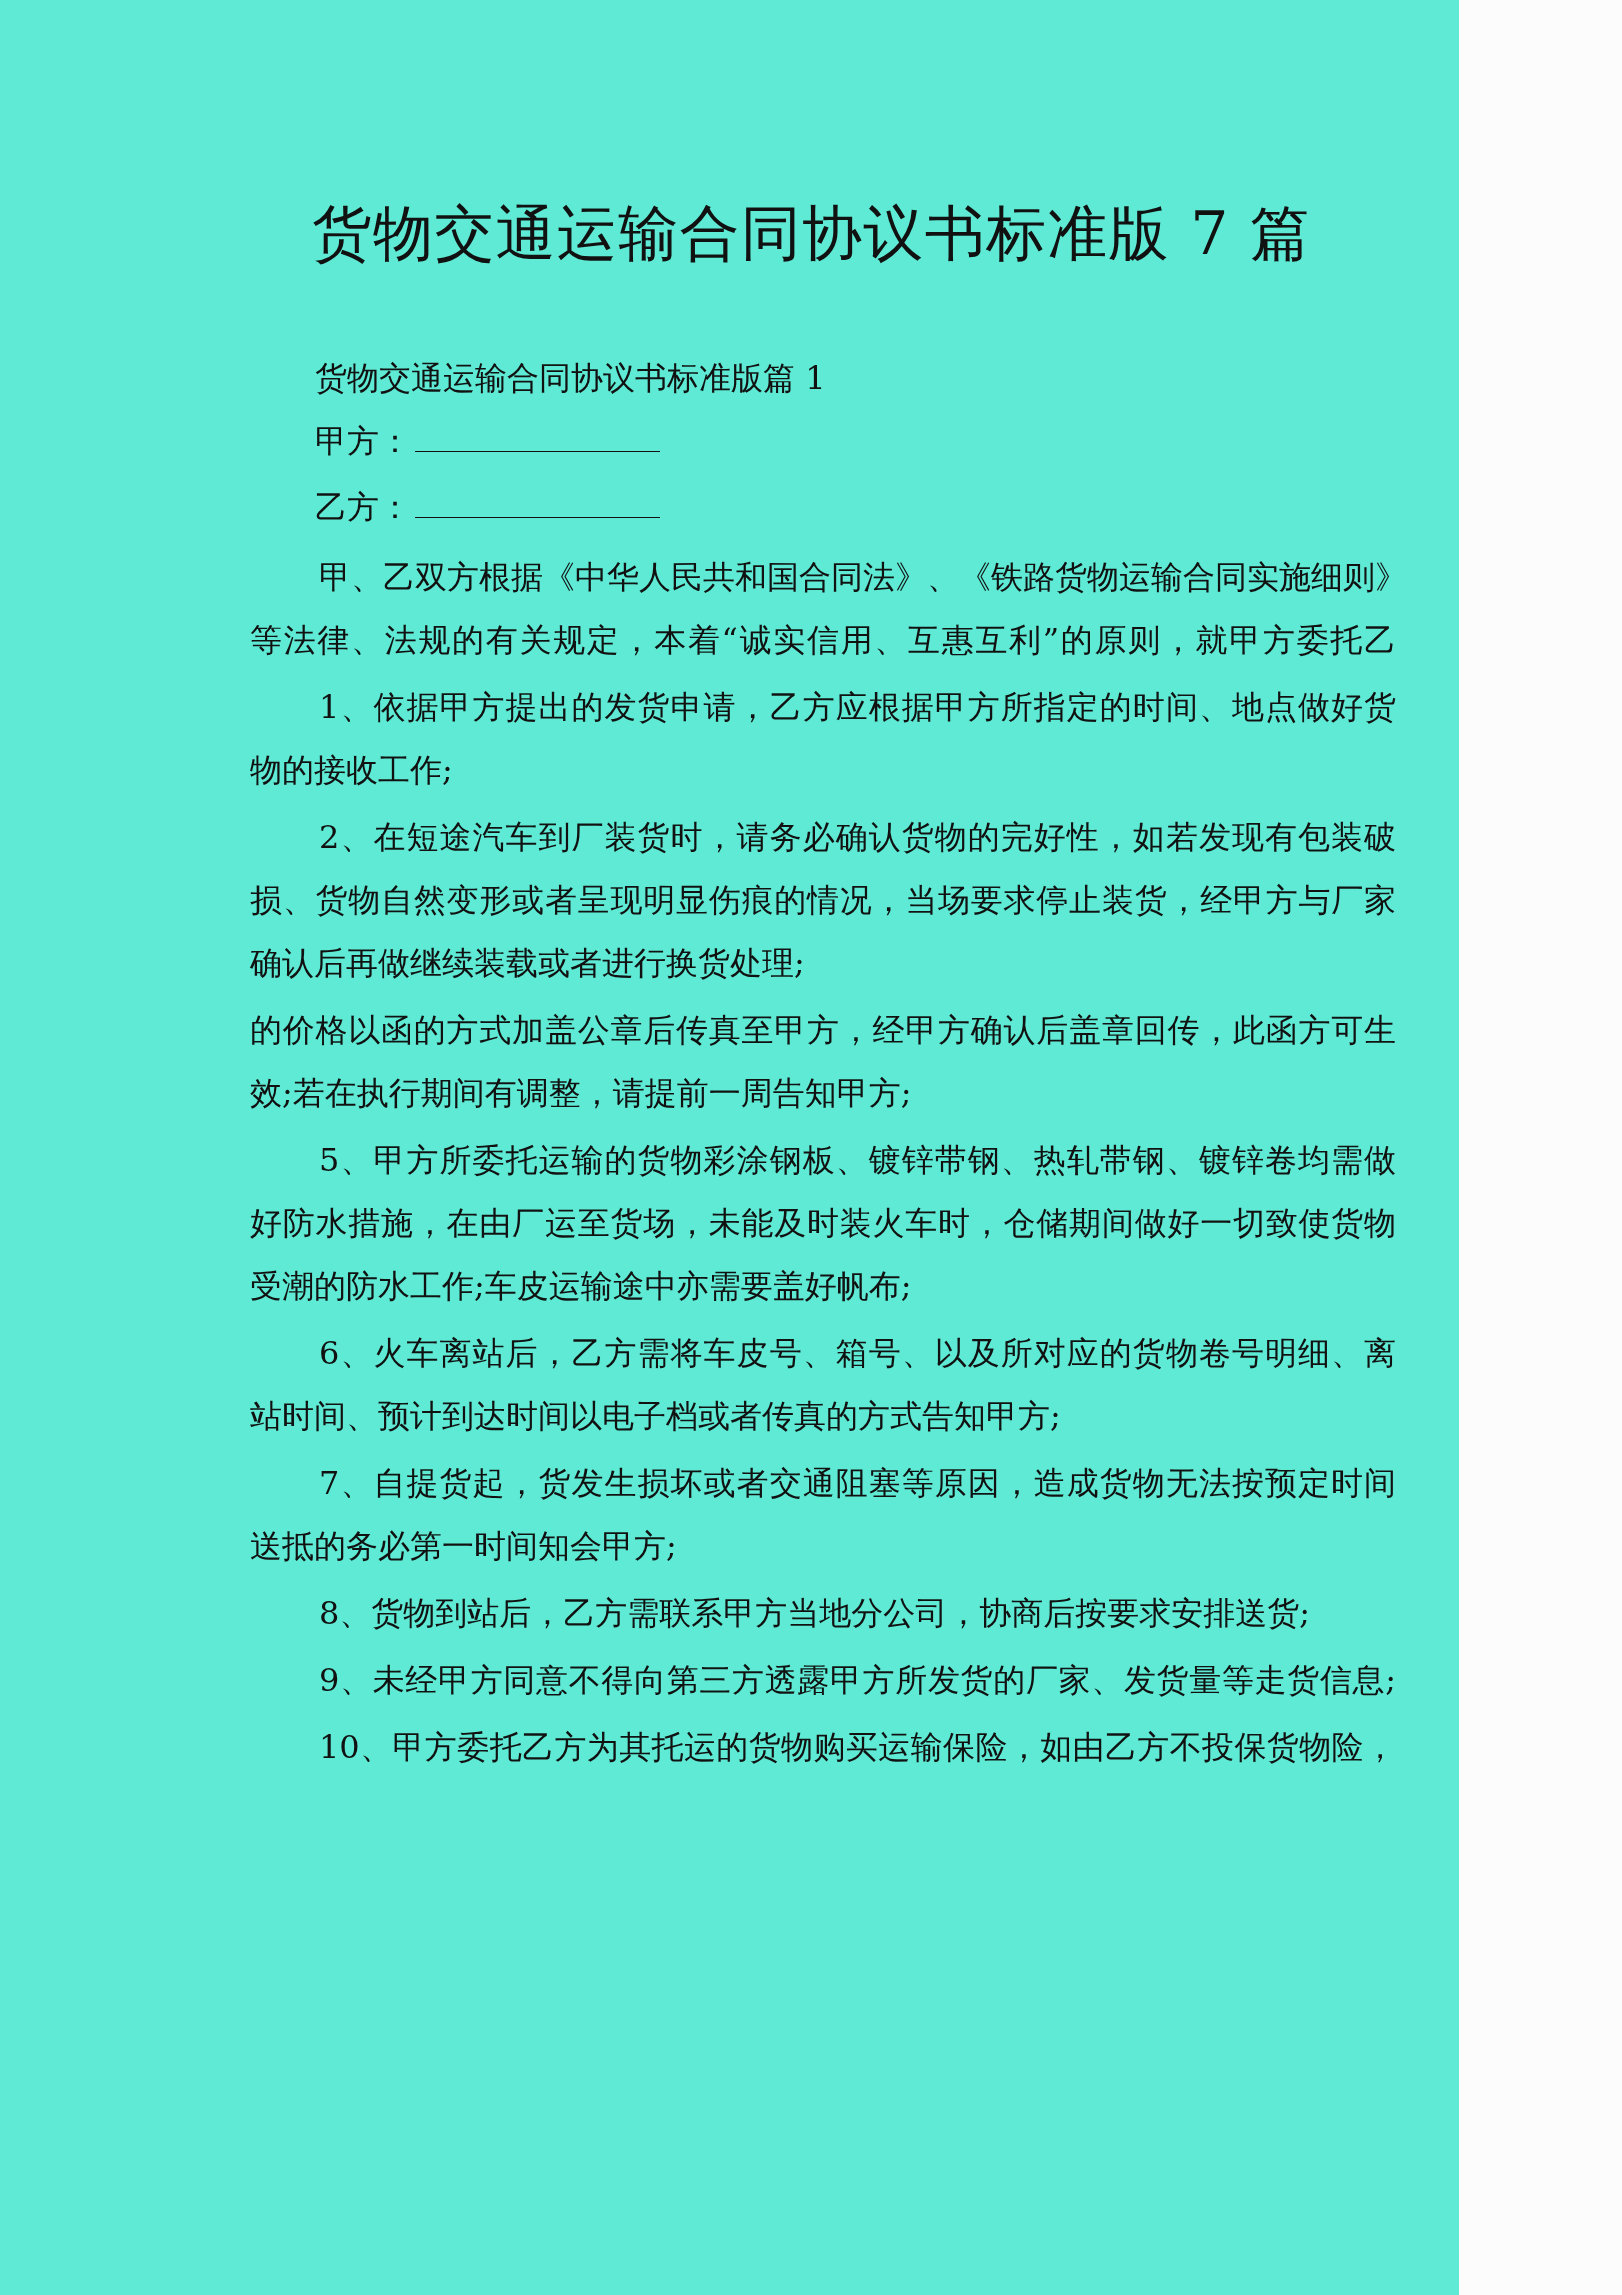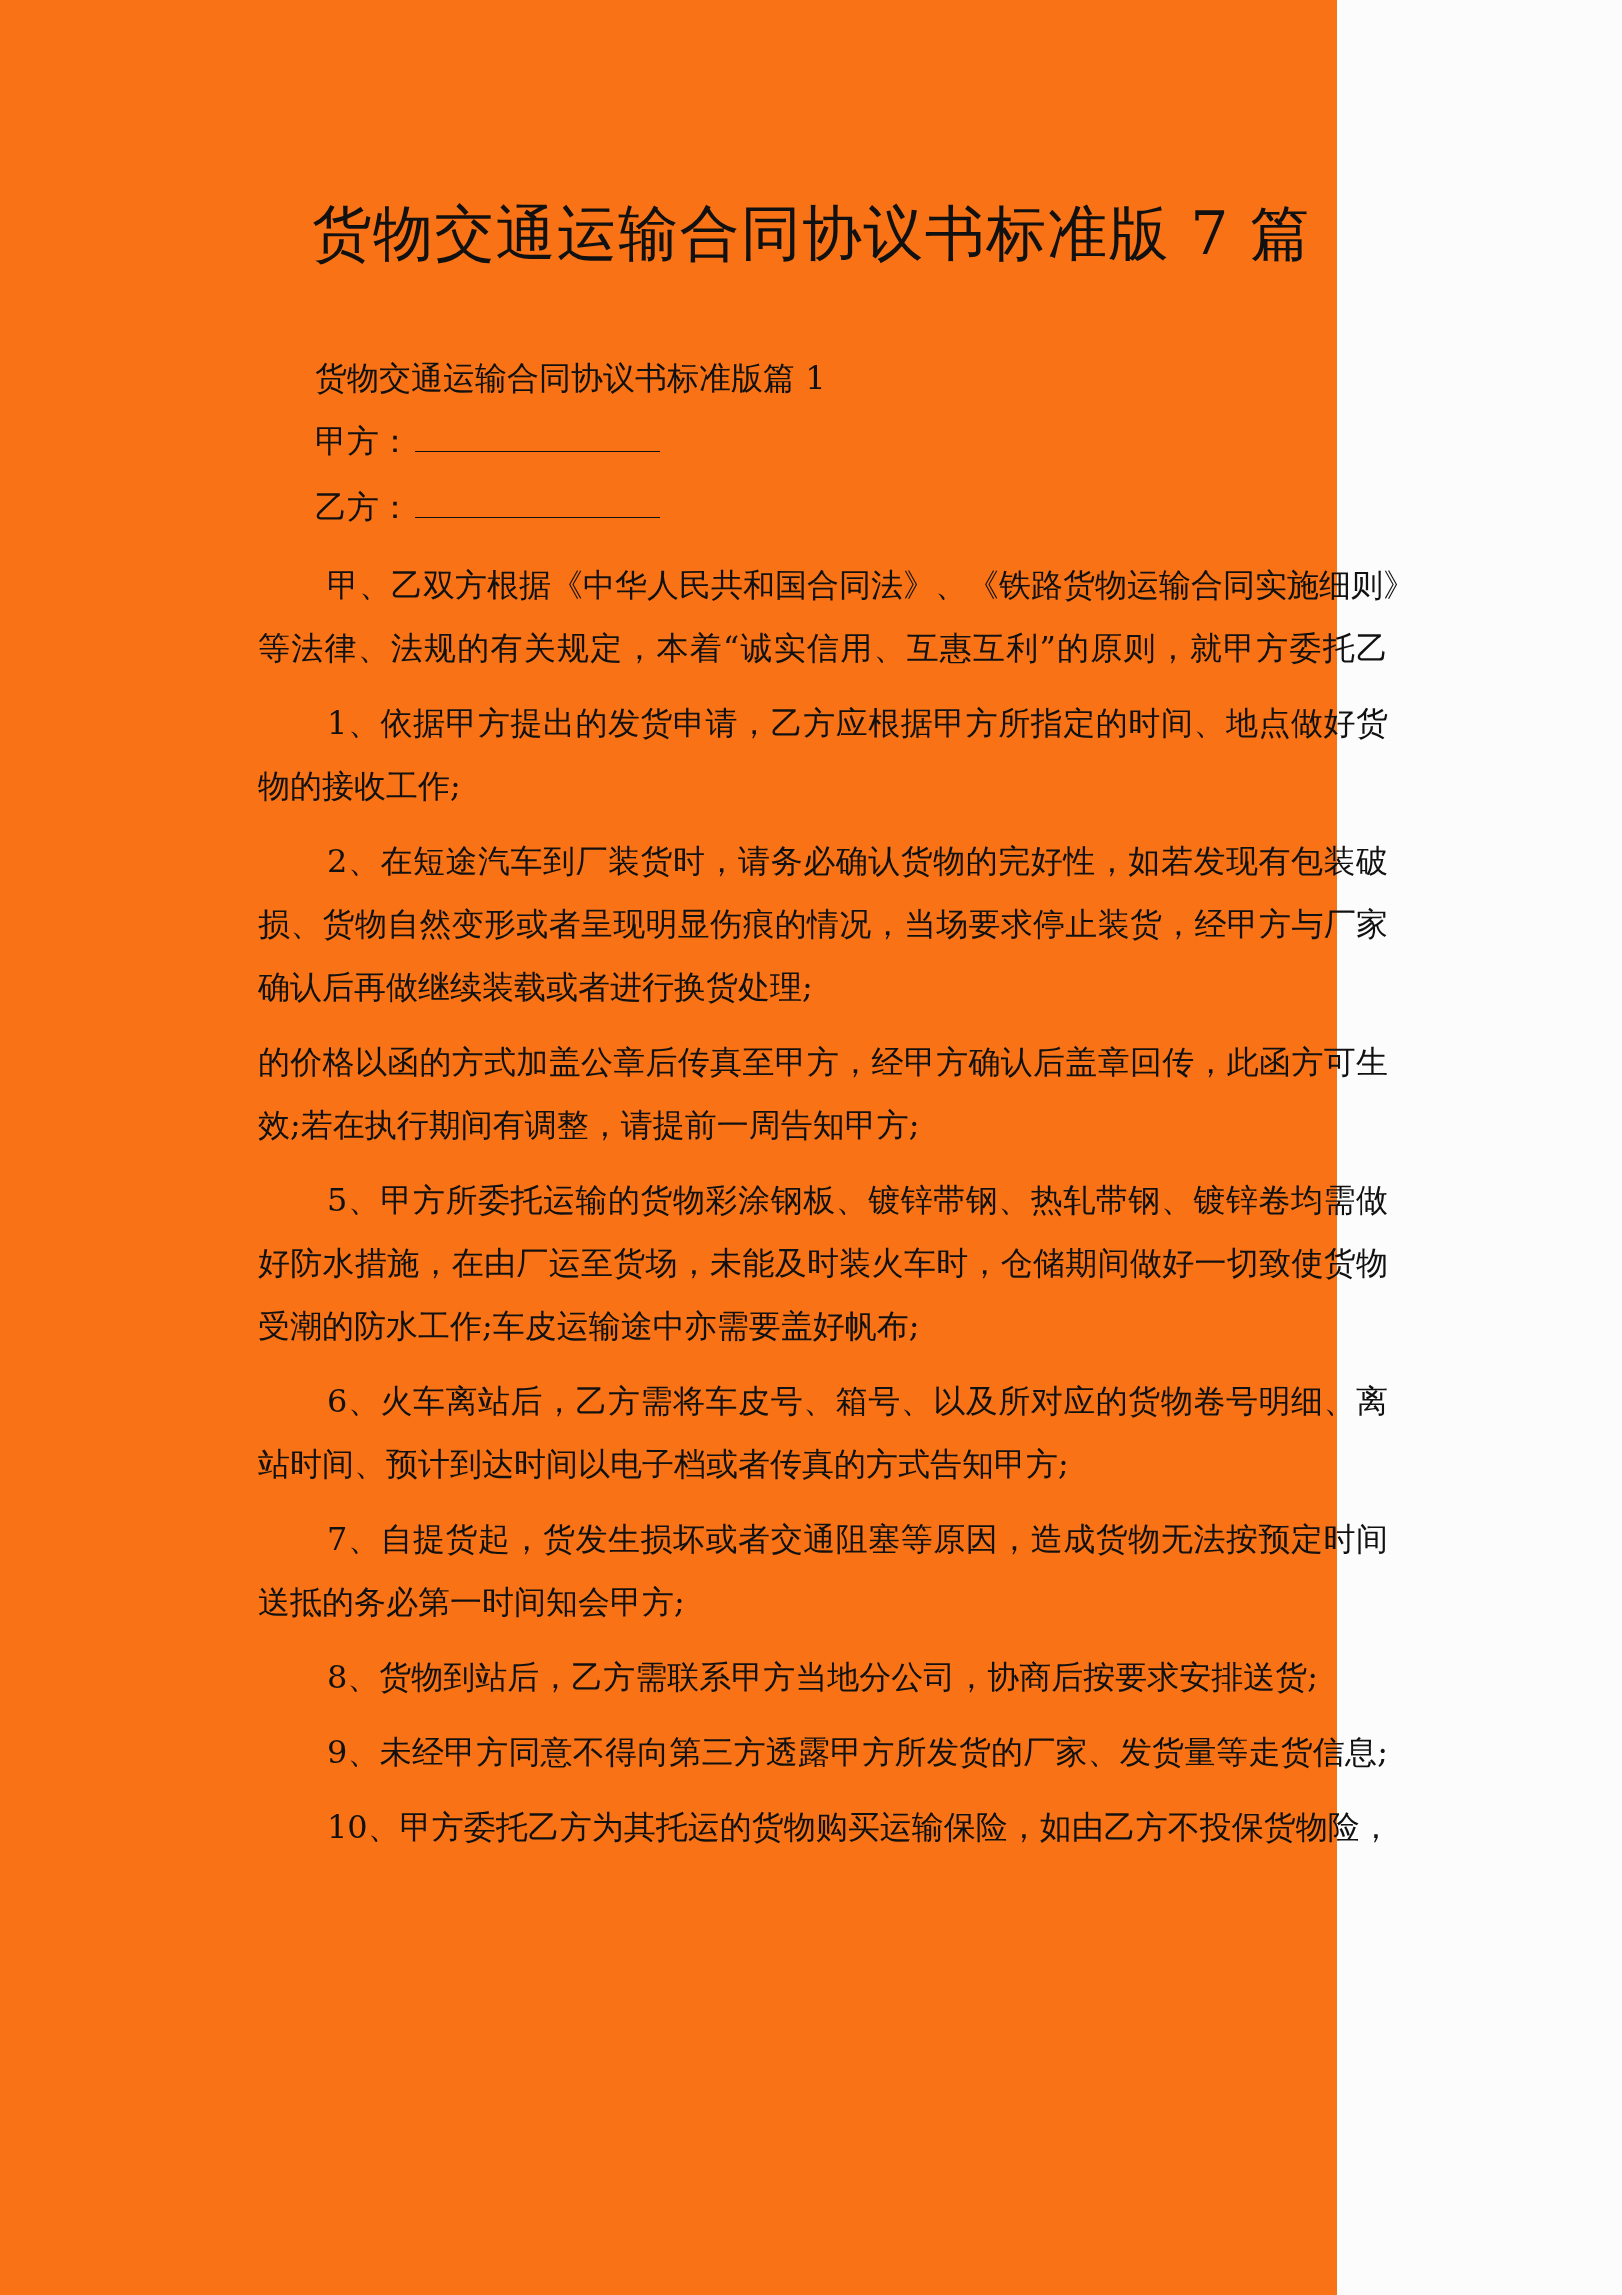--- a/index.html
+++ b/index.html
@@ -11,22 +11,22 @@
       width: 1623px;
       height: 2295px;
       position: relative;
       overflow: hidden;
       color: #111111;
       font-family: "DejaVu Serif", "Liberation Serif", serif;
     }
     .page {
       position: absolute;
       left: 0; top: 0;
-      width: 1337px; height: 2295px;
-      background: #f97316;
+      width: 1459px; height: 2295px;
+      background: #5eead4;
     }
     .doc-title {
       position: absolute;
       left: 0;
       width: 1623px;
       top: 191px;
       text-align: center;
       font-size: 60px;
       line-height: 85px;
       letter-spacing: 1.3px;
@@ -69,21 +69,21 @@
       border-bottom: 1.3px solid #111;
       height: 39px;
       vertical-align: baseline;
       margin-left: 3.9px;
     }
     .blank.short {
       width: 86px;
       margin-left: 1.3px;
       margin-right: 1.3px;
     }
-    .para { margin: 12px; }
+    .para { margin: 4px; }
   </style>
 </head>
 <body>
 
 <div class="page">
 
   <h1 class="doc-title">货物交通运输合同协议书标准版 7 篇</h1>
 
   <div class="content">
 

